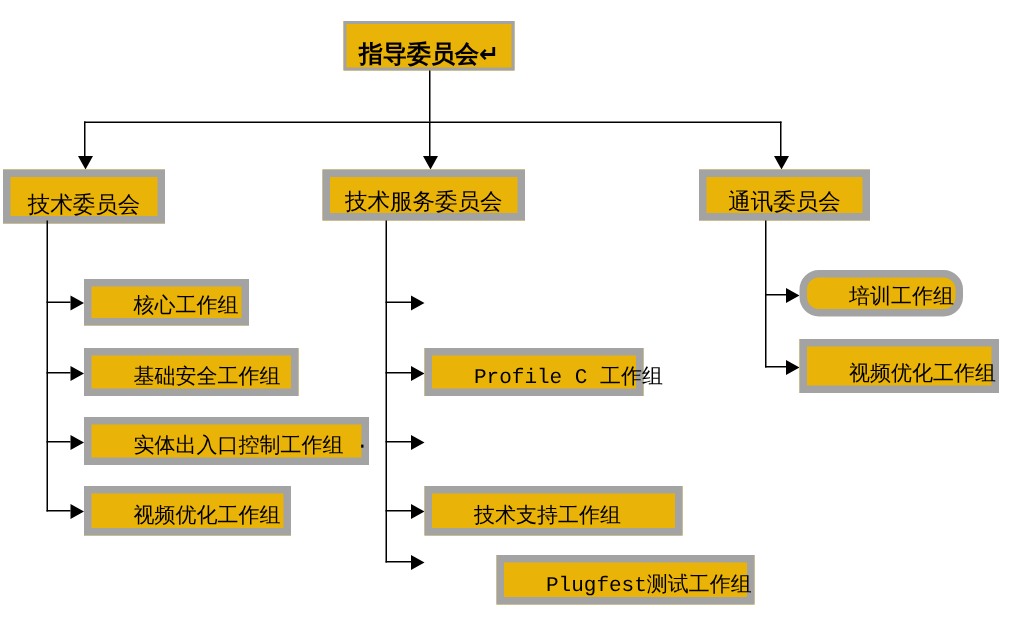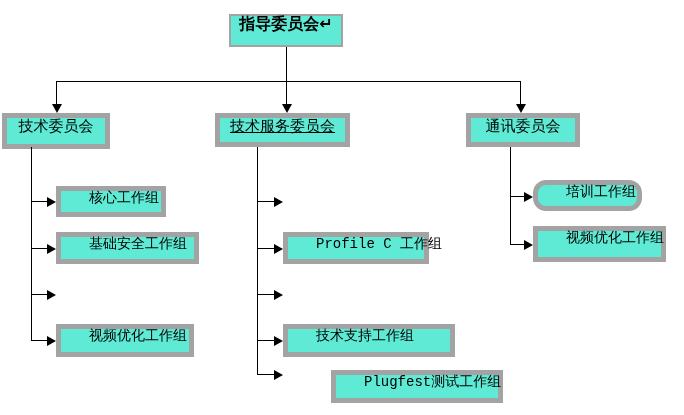--- a/index.html
+++ b/index.html
@@ -12,23 +12,23 @@
     width: 684px;
     height: 415px;
     background: #ffffff;
     font-family: "Liberation Sans", "DejaVu Sans", sans-serif;
     overflow: hidden;
   }
   .node {
     position: absolute;
     box-sizing: border-box;
     border: 5px solid #a3a3a3;
-    background: #5eead4;
+    background: #eab308;
     display: flex;
-    align-items: flex-start;
+    align-items: flex-end;
     color: #000000;
     white-space: nowrap;
   }
   .node-label {
     display: block;
     line-height: 1;
   }
   .root {
     border-width: 2px;
     justify-content: center;
@@ -91,21 +91,21 @@
   <div class="vline" style="left:286px; top:81px; height:23px;"></div>
   <div class="arrow-down" style="left:282px; top:104px;"></div>
 
   <div class="vline" style="left:520px; top:81px; height:23px;"></div>
   <div class="arrow-down" style="left:516px; top:104px;"></div>
 
   <div class="node committee" style="left:2px; top:113px; width:108px; height:36px;">
     <span class="node-label">技术委员会</span>
   </div>
 
-  <div class="node committee" style="left:215px; top:113px; width:135px; height:34px;text-decoration:underline;">
+  <div class="node committee" style="left:215px; top:113px; width:135px; height:34px;">
     <span class="node-label">技术服务委员会</span>
   </div>
 
   <div class="node committee" style="left:466px; top:113px; width:114px; height:34px;">
     <span class="node-label">通讯委员会</span>
   </div>
 
   <div class="vline" style="left:31px; top:147px; height:194px;"></div>
 
   <div class="hline" style="left:31px; top:201px; width:16px;"></div>
@@ -118,20 +118,23 @@
   <div class="arrow-right" style="left:47px; top:290px;"></div>
 
   <div class="hline" style="left:31px; top:340px; width:16px;"></div>
   <div class="arrow-right" style="left:47px; top:336px;"></div>
 
   <div class="node wg" style="left:56px; top:186px; width:110px; height:31px;">
     <span class="node-label">核心工作组</span>
   </div>
   <div class="node wg" style="left:56px; top:232px; width:143px; height:32px;">
     <span class="node-label">基础安全工作组</span>
+  </div>
+  <div class="node wg" style="left:56px; top:278px; width:190px; height:32px;">
+    <span class="node-label">实体出入口控制工作组 ·</span>
   </div>
   <div class="node wg" style="left:56px; top:324px; width:138px; height:33px;">
     <span class="node-label">视频优化工作组</span>
   </div>
 
   <div class="vline" style="left:257px; top:147px; height:228px;"></div>
 
   <div class="hline" style="left:257px; top:201px; width:17px;"></div>
   <div class="arrow-right" style="left:274px; top:197px;"></div>
 

